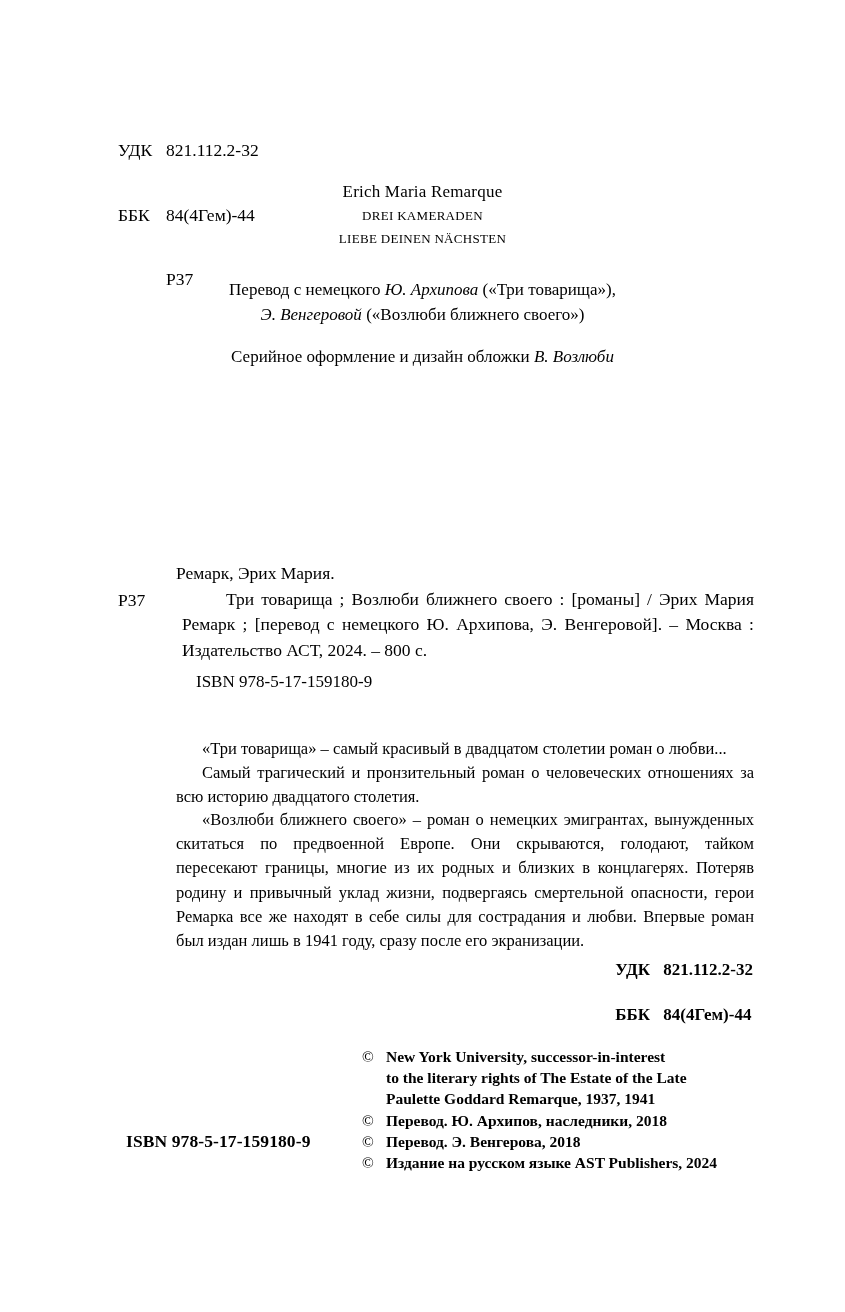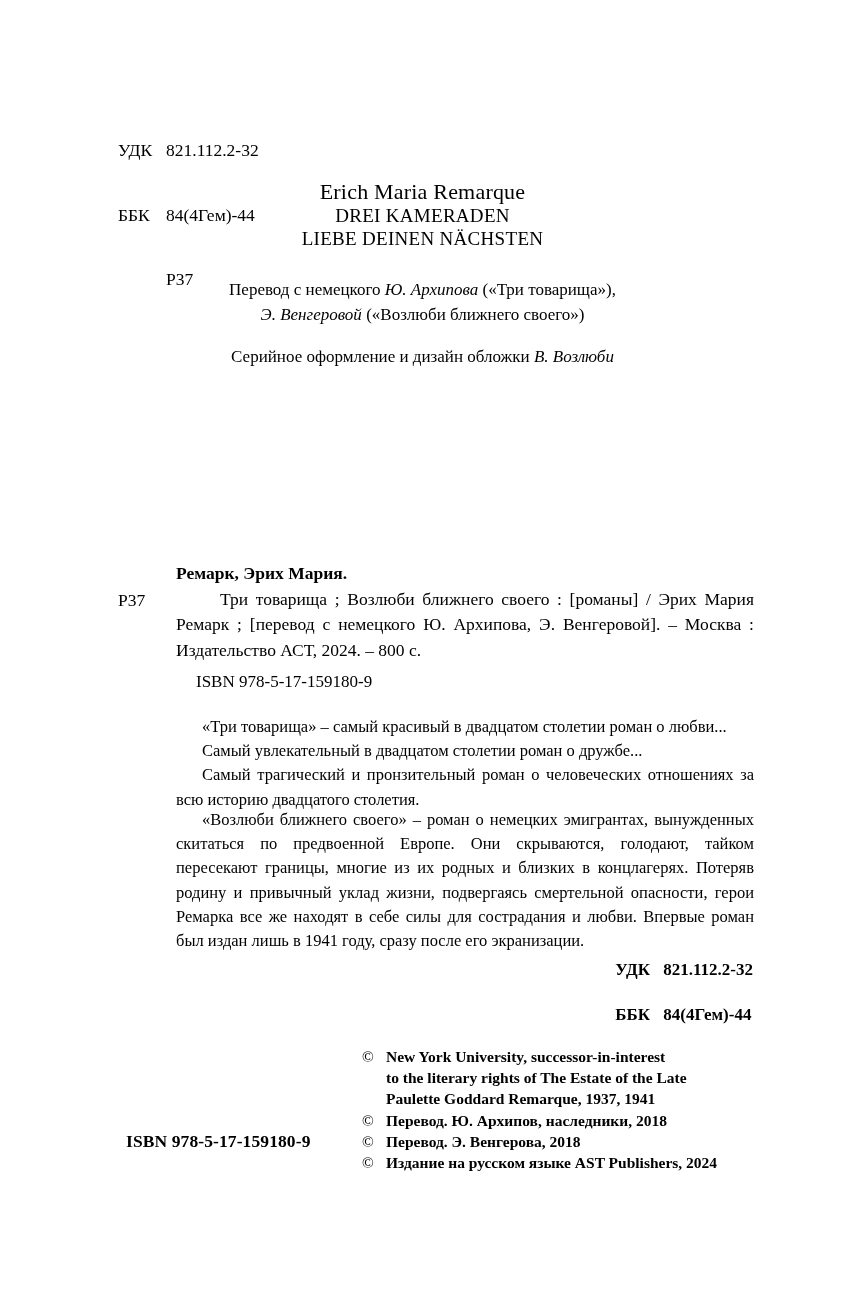--- a/index.html
+++ b/index.html
@@ -45,26 +45,26 @@
 
   
   .title-block {
     position: absolute;
     left: 0;
     right: 0;
     top: 180px;
     text-align: center;
   }
   .author-latin {
-    font-size: 22px;
+    font-size: 17px;
     line-height: 24px;
     letter-spacing: 0.2px;
   }
   .orig-title {
-    font-size: 19px;
+    font-size: 13px;
     line-height: 23px;
     letter-spacing: 0.3px;
   }
 
   
   .credits {
     position: absolute;
     left: 0;
     right: 0;
     top: 277px;
@@ -100,54 +100,55 @@
   
   .cip {
     position: absolute;
     left: 176px;
     top: 561px;
     width: 578px;
     font-size: 17.5px;
     line-height: 25.5px;
   }
   .cip-author {
-    font-weight: bold;
+    font-weight: normal;
     display: block;
   }
   .cip-marker {
     position: absolute;
     left: -58px;
     top: 27px;
     font-weight: normal;
     font-size: 17.5px;
   }
   .cip-desc {
     display: block;
     text-indent: 44px;
     text-align: justify;
+    margin-left: 6px;
   }
 
   .isbn-inner {
     position: absolute;
     left: 196px;
     top: 672px;
     font-size: 17px;
   }
 
   
   .annot {
     position: absolute;
     left: 176px;
     width: 578px;
     font-size: 16.5px;
     line-height: 24.2px;
     text-align: justify;
     text-indent: 26px;
   }
-  .annot-1 { top: 715px; }
+  .annot-1 { top: 737px; }
   .annot-2 { top: 799px; margin-top: 9px; }
   .annot p {
     margin: 0;
     text-indent: 26px;
   }
 
   
   .udk-bottom {
     position: absolute;
     right: 92px;
@@ -222,21 +223,20 @@
   <div class="cip">
     <span class="cip-marker">Р37</span>
     <span class="cip-author">Ремарк, Эрих Мария.</span>
     <span class="cip-desc">Три товарища ; Возлюби ближнего своего : [романы] / Эрих Мария Ремарк ; [перевод с немецкого Ю. Архипова, Э. Венгеровой]. – Москва : Издательство АСТ, 2024. – 800 с.</span>
   </div>
 
   <div class="isbn-inner">ISBN 978-5-17-159180-9</div>
 
   <div class="annot annot-1">
     <p>«Три товарища» – самый красивый в двадцатом столетии роман о любви...</p>
-    <p>Самый увлекательный в двадцатом столетии роман о дружбе...</p>
     <p>Самый трагический и пронзительный роман о человеческих отношениях за всю историю двадцатого столетия.</p>
   </div>
 
   <div class="annot annot-2">
     <p>«Возлюби ближнего своего» – роман о немецких эмигрантах, вынужденных скитаться по предвоенной Европе. Они скрываются, голодают, тайком пересекают границы, многие из их родных и близких в концлагерях. Потеряв родину и привычный уклад жизни, подвергаясь смертельной опасности, герои Ремарка все же находят в себе силы для сострадания и любви. Впервые роман был издан лишь в 1941 году, сразу после его экранизации.</p>
   </div>
 
   <div class="udk-bottom">
     <span class="code-row"><span class="lbl">УДК</span><span>821.112.2-32</span></span><br>
     <span class="code-row"><span class="lbl">ББК</span><span>84(4Гем)-44</span></span>

